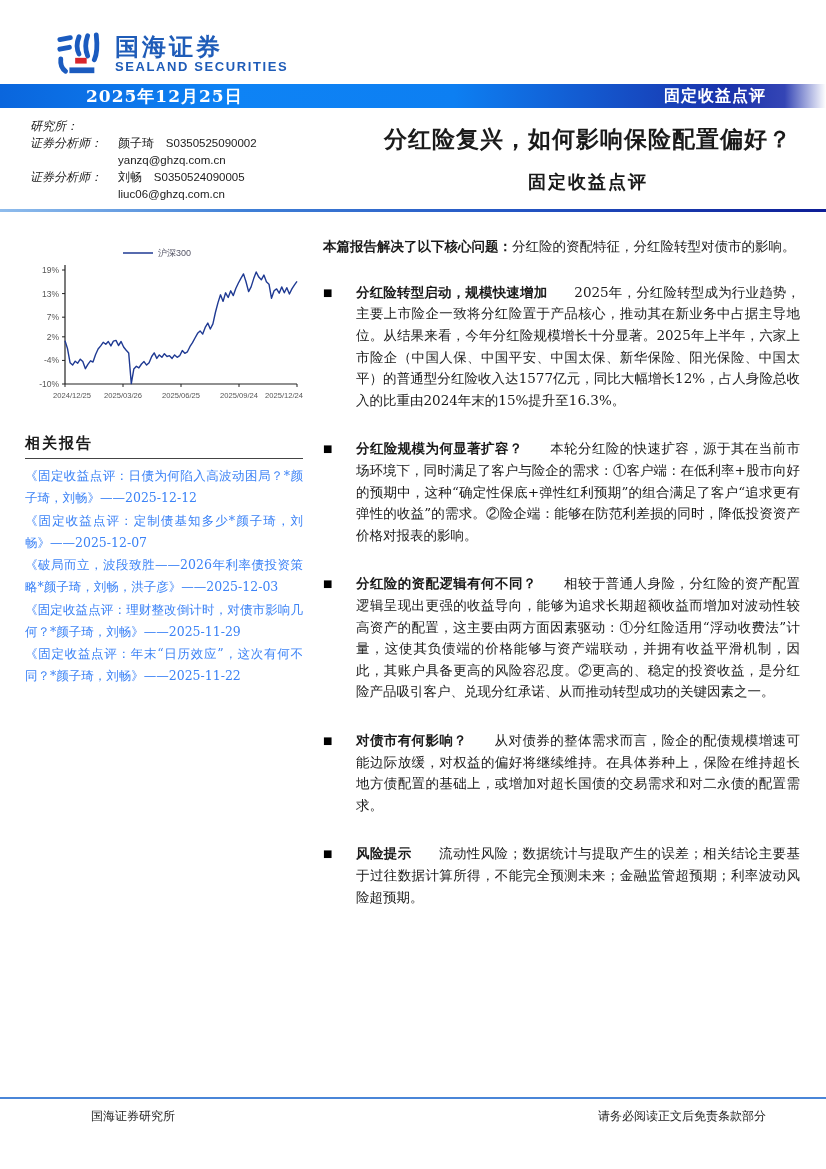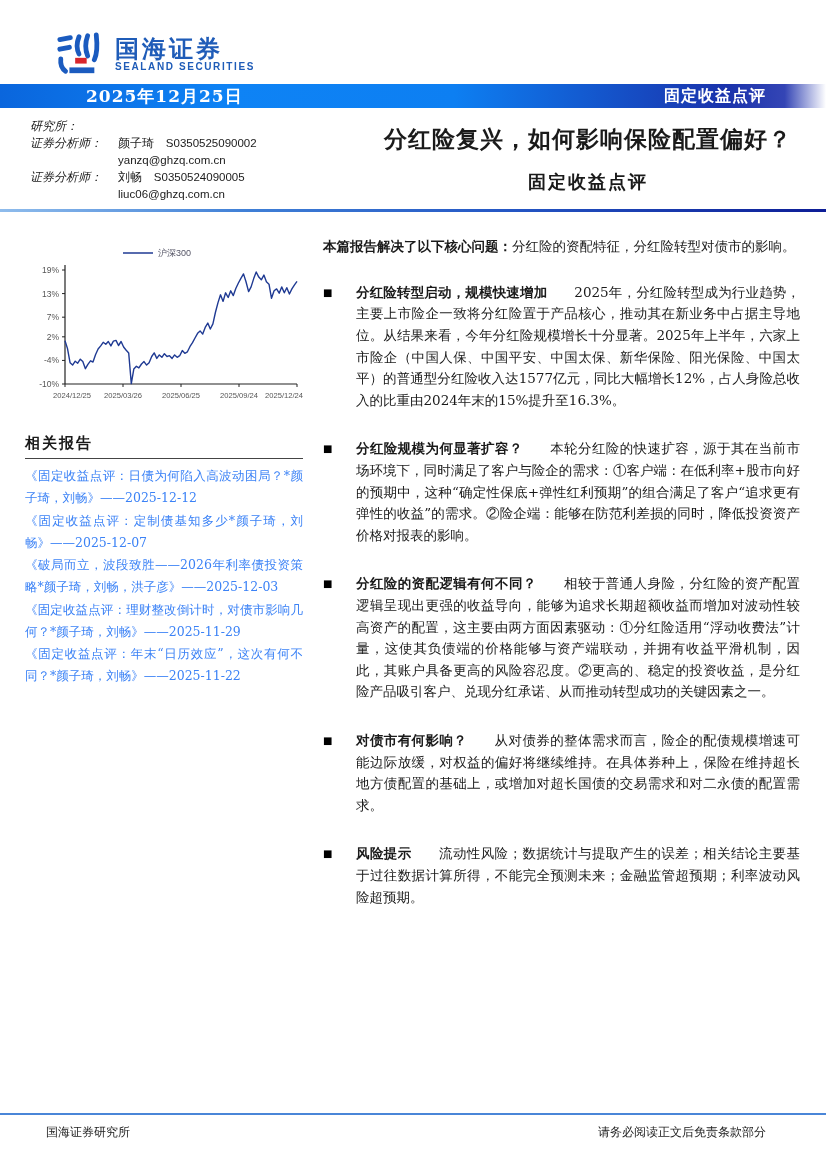--- a/index.html
+++ b/index.html
@@ -14,21 +14,21 @@
     overflow:hidden;
   }
   
   .logo-row { padding:22px 0 0 55px; height:78px; display:flex; align-items:center; }
   .logo-mark { width:48px; height:46px; margin-right:12px; flex:0 0 auto; }
   .logo-text .cn {
     font-size:24px; font-weight:bold; color:#1f5cb8;
     letter-spacing:3px; line-height:1.05; font-family:"DejaVu Serif", serif;
   }
   .logo-text .en {
-    font-size:10px; font-weight:bold; color:#1f5cb8;
+    font-size:13px; font-weight:bold; color:#1f5cb8;
     letter-spacing:1.6px; font-family:"Liberation Sans", sans-serif;
   }
   
   .banner {
     height:24px; margin-top:2px;
     background:linear-gradient(90deg,#0a66dd 0%,#0e83f5 28%,#0d7ff2 55%,#1a32ab 88%,#3445b5 95%,#ffffff 100%);
     display:flex; align-items:center; justify-content:space-between;
     color:#fff;
   }
   .banner .date { font-size:17px; font-weight:bold; padding-left:86px; letter-spacing:1px; }
@@ -64,23 +64,23 @@
   
   .intro { font-size:13.5px; line-height:1.62; text-align:justify; margin-bottom:24px; }
   .intro b { font-weight:bold; }
   .bullet-row { display:flex; margin-bottom:27px; }
   .bullet-marker { width:11px; font-size:10px; line-height:21px; margin-right:22px; flex:0 0 auto; color:#000; }
   .bullet-text { flex:1; font-size:13.5px; line-height:1.6; text-align:justify; }
   .bullet-heading { font-weight:bold; }
   .bullet-gap { display:inline-block; width:2em; }
   
   .footer {
-    position:absolute; left:0; right:0; bottom:32px;
+    position:absolute; left:0; right:0; bottom:48px;
     border-top:2px solid #4a86d8;
-    padding:9px 60px 0 46px;
+    padding:9px 60px 0 91px;
     display:flex; justify-content:space-between;
     font-size:12px; color:#222;
   }
 </style>
 </head>
 <body>
 
 <div class="page">
 
   <div class="logo-row">

